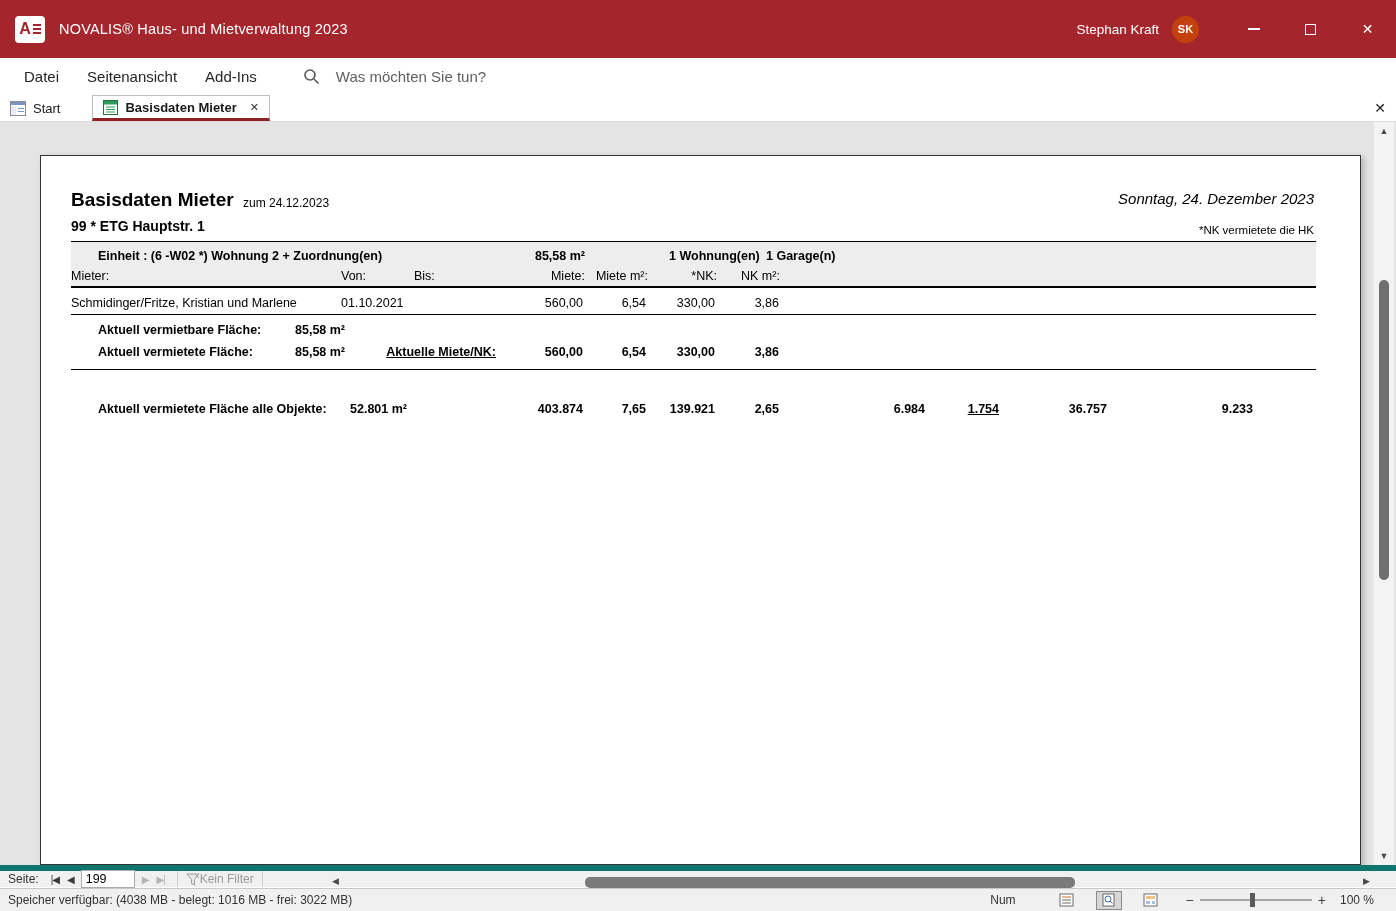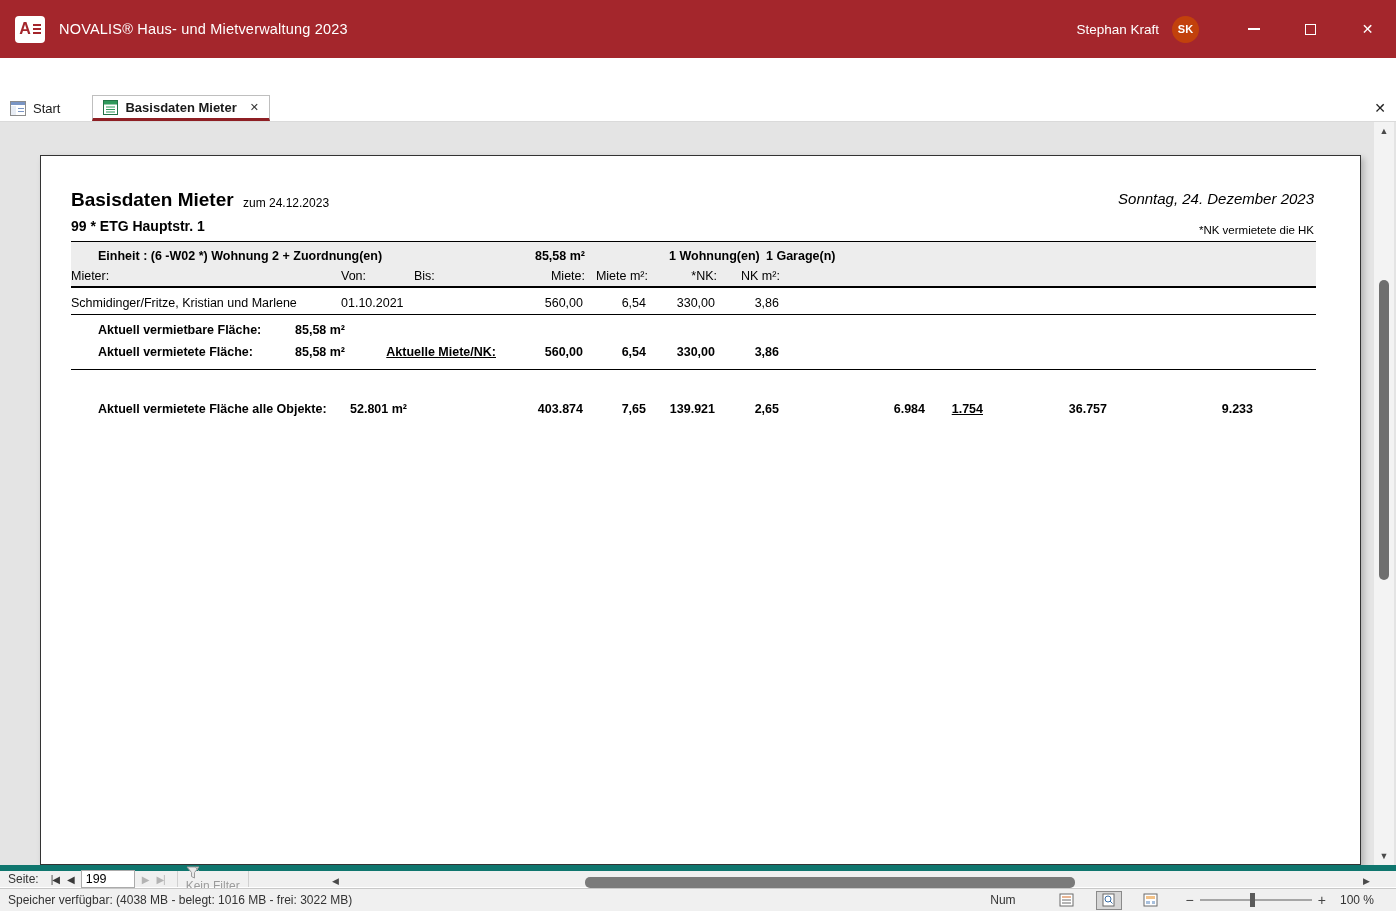--- a/index.html
+++ b/index.html
@@ -59,21 +59,21 @@
   .vs-down { bottom:4px; }
   .vs-thumb { position:absolute; left:5px; width:10px; top:158px; height:300px; background:#6F6F6F; border-radius:5px; }
 
   
   .navrow { position:absolute; left:0; top:865px; width:1396px; height:22px; background:#F0F0F0; border-top:6px solid #0f766e; display:flex; align-items:center; font-size:12px; color:#333; }
   .nav-label { margin-left:8px; margin-right:8px; }
   .nav-btn { font-size:10px; color:#3a3a3a; margin:0 4px; letter-spacing:-1px; }
   .nav-btn.disabled { color:#B4B4B4; }
   .page-input { width:54px; height:18px; border:1px solid #ABABAB; font-family:"Liberation Sans", sans-serif; font-size:12.5px; padding-left:4px; margin:0 3px; background:#fff; }
   .nav-sep { width:1px; height:16px; background:#D0D0D0; margin:0 8px; }
-  .filter-btn { display:flex; gap:0; color:#9b9b9b;flex-direction:column; }
+  .filter-btn { display:flex; align-items:center; gap:0; color:#9b9b9b; }
   .hscroll { position:absolute; left:330px; right:26px; top:2px; height:18px; }
   .hs-left, .hs-right { position:absolute; top:3px; font-size:9px; color:#4a4a4a; }
   .hs-left { left:2px; }
   .hs-right { right:0; }
   .hs-thumb { position:absolute; left:255px; top:4px; width:490px; height:11px; background:#7A7A7A; border-radius:5px; }
 
   
   .statusbar { position:absolute; left:0; top:888px; width:1396px; height:23px; background:#F0F0F0; border-top:1px solid #C8C8C8; display:flex; align-items:center; font-size:12px; color:#333; }
   .status-text { margin-left:8px; }
   .status-right { position:absolute; right:0; top:0; height:100%; display:flex; align-items:center; }
@@ -108,20 +108,32 @@
         </div>
       <div class="winbtn">
           <span class="max-glyph"></span>
         </div>
       <div class="winbtn">
           <span>✕</span>
         </div>
     </div>
   </div>
 
+  <div class="menubar">
+    <span class="menu-item">Datei</span>
+    <span class="menu-item">Seitenansicht</span>
+    <span class="menu-item">Add-Ins</span>
+    <span class="search-wrap">
+      <svg width="17" height="17" viewBox="0 0 17 17">
+          <circle cx="7" cy="7" r="5" fill="none" stroke="#555" stroke-width="1.6"></circle>
+          <line x1="11" y1="11" x2="15.5" y2="15.5" stroke="#555" stroke-width="1.6"></line>
+        </svg>
+      <span class="search-text">Was möchten Sie tun?</span>
+    </span>
+  </div>
 
   <div class="tabbar">
     <div class="tab-start">
       <svg width="16" height="15" viewBox="0 0 16 15">
         <rect x="0.5" y="0.5" width="15" height="14" fill="#fff" stroke="#8c8c8c"></rect>
         <rect x="1" y="1" width="14" height="3" fill="#7A95C4"></rect>
         <rect x="1" y="5" width="5" height="9" fill="#E8EDF5"></rect>
         <line x1="8" y1="7.5" x2="14" y2="7.5" stroke="#7A95C4"></line>
         <line x1="8" y1="10.5" x2="14" y2="10.5" stroke="#7A95C4"></line>
       </svg>
@@ -192,21 +204,21 @@
       <div class="rline" style="top:213px;"></div>
 
       <div class="rrow" style="top:246px;">
         <span class="ps bold" style="left:30px;">Aktuell vermietete Fläche alle Objekte:</span>
         <span class="ps bold" style="right:953px;">52.801 m²</span>
         <span class="ps bold" style="right:777px;">403.874</span>
         <span class="ps bold" style="right:714px;">7,65</span>
         <span class="ps bold" style="right:645px;">139.921</span>
         <span class="ps bold" style="right:581px;">2,65</span>
         <span class="ps bold" style="right:435px;">6.984</span>
-        <span class="ps bold" style="right:377px;text-decoration:underline;">1.754</span>
+        <span class="ps bold" style="right:361px;text-decoration:underline;">1.754</span>
         <span class="ps bold" style="right:253px;">36.757</span>
         <span class="ps bold" style="right:107px;">9.233</span>
       </div>
     </div>
 
     <div class="vscroll">
       <span class="vs-up">▲</span>
       <span class="vs-thumb"></span>
       <span class="vs-down">▼</span>
     </div>

